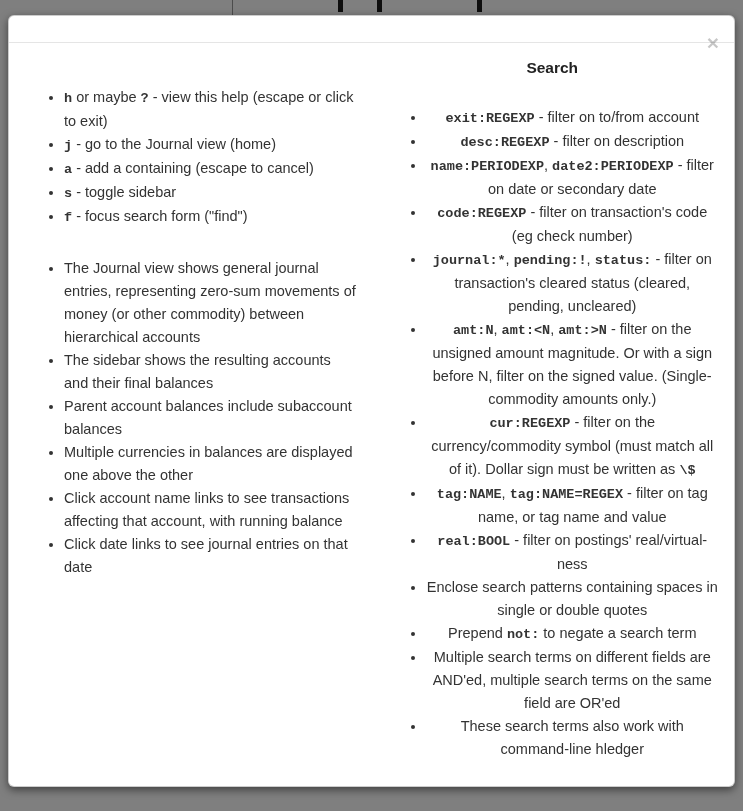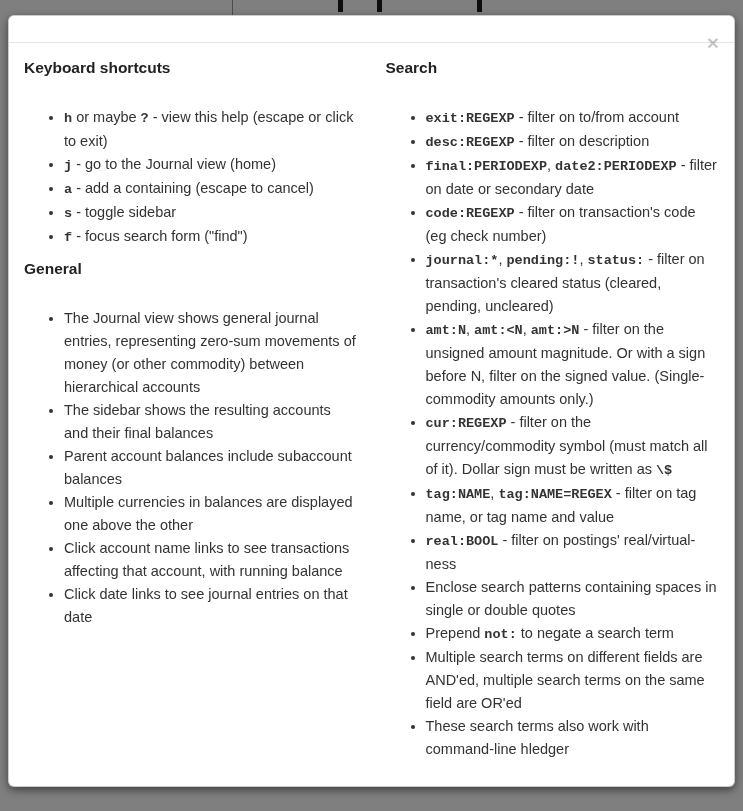--- a/index.html
+++ b/index.html
@@ -39,21 +39,21 @@
   .close-btn {
     position: absolute; top: 16px; right: 15px;
     background: none; border: 0; padding: 0; cursor: pointer;
     font-size: 21px; font-weight: 700; line-height: 1;
     color: #000000; opacity: 0.22;
     font-family: "Liberation Sans", sans-serif;
   }
   .modal-body { display: flex; padding: 15px; }
   .col { width: 50%; box-sizing: border-box; }
   .col-left  { padding-right: 15px; }
-  .col-right { padding-left: 14px; }
+  .col-right { padding-left: 14px; text-align: center; }
   .help-heading { margin: 0; font-size: 15.5px; font-weight: 700; line-height: 20px; color: #222222; }
   .help-heading.subsequent { margin-top: 8px; }
   .help-list { margin: 28px 0 10px 0; padding-left: 40px; }
   .help-list li { font-size: 14.5px; line-height: 23px; }
   .help-list code {
     font-family: "Liberation Mono", monospace;
     font-weight: 700; font-size: 13.5px; color: #333333;
   }
 </style>
 </head>
@@ -70,44 +70,42 @@
 <div class="overlay"></div>
 
 <div class="modal">
   <div class="modal-header">
     <button class="close-btn">
       <span>×</span>
     </button>
   </div>
   <div class="modal-body">
     <div class="col col-left">
-        <h4 class="help-heading">Keyboard shortcuts</h4>
         <ul class="help-list">
           <li><code>h</code><span> or maybe </span><code>?</code><span> - view this help (escape or click to exit)</span></li>
           <li><code>j</code><span> - go to the Journal view (home)</span></li>
           <li><code>a</code><span> - add a containing (escape to cancel)</span></li>
           <li><code>s</code><span> - toggle sidebar</span></li>
           <li><code>f</code><span> - focus search form ("find")</span></li>
         </ul>
-        <h4 class="help-heading subsequent">General</h4>
         <ul class="help-list">
           <li><span>The Journal view shows general journal entries, representing zero-sum movements of money (or other commodity) between hierarchical accounts</span></li>
           <li><span>The sidebar shows the resulting accounts and their final balances</span></li>
           <li><span>Parent account balances include subaccount balances</span></li>
           <li><span>Multiple currencies in balances are displayed one above the other</span></li>
           <li><span>Click account name links to see transactions affecting that account, with running balance</span></li>
           <li><span>Click date links to see journal entries on that date</span></li>
         </ul>
       </div>
     <div class="col col-right">
         <h4 class="help-heading">Search</h4>
         <ul class="help-list">
           <li><code>exit:REGEXP</code><span> - filter on to/from account</span></li>
           <li><code>desc:REGEXP</code><span> - filter on description</span></li>
-          <li><code>final:PERIODEXP</code><span>, </span><code>date2:PERIODEXP</code><span> - filter on date or secondary date</span></li>
+          <li><code>name:PERIODEXP</code><span>, </span><code>date2:PERIODEXP</code><span> - filter on date or secondary date</span></li>
           <li><code>code:REGEXP</code><span> - filter on transaction's code (eg check number)</span></li>
           <li><code>journal:*</code><span>, </span><code>pending:!</code><span>, </span><code>status:</code><span> - filter on transaction's cleared status (cleared, pending, uncleared)</span></li>
           <li><code>amt:N</code><span>, </span><code>amt:&lt;N</code><span>, </span><code>amt:&gt;N</code><span> - filter on the unsigned amount magnitude. Or with a sign before N, filter on the signed value. (Single-commodity amounts only.)</span></li>
           <li><code>cur:REGEXP</code><span> - filter on the currency/commodity symbol (must match all of it). Dollar sign must be written as </span><code>\$</code></li>
           <li><code>tag:NAME</code><span>, </span><code>tag:NAME=REGEX</code><span> - filter on tag name, or tag name and value</span></li>
           <li><code>real:BOOL</code><span> - filter on postings' real/virtual-ness</span></li>
           <li><span>Enclose search patterns containing spaces in single or double quotes</span></li>
           <li><span>Prepend </span><code>not:</code><span> to negate a search term</span></li>
           <li><span>Multiple search terms on different fields are AND'ed, multiple search terms on the same field are OR'ed</span></li>
           <li><span>These search terms also work with command-line hledger</span></li>

